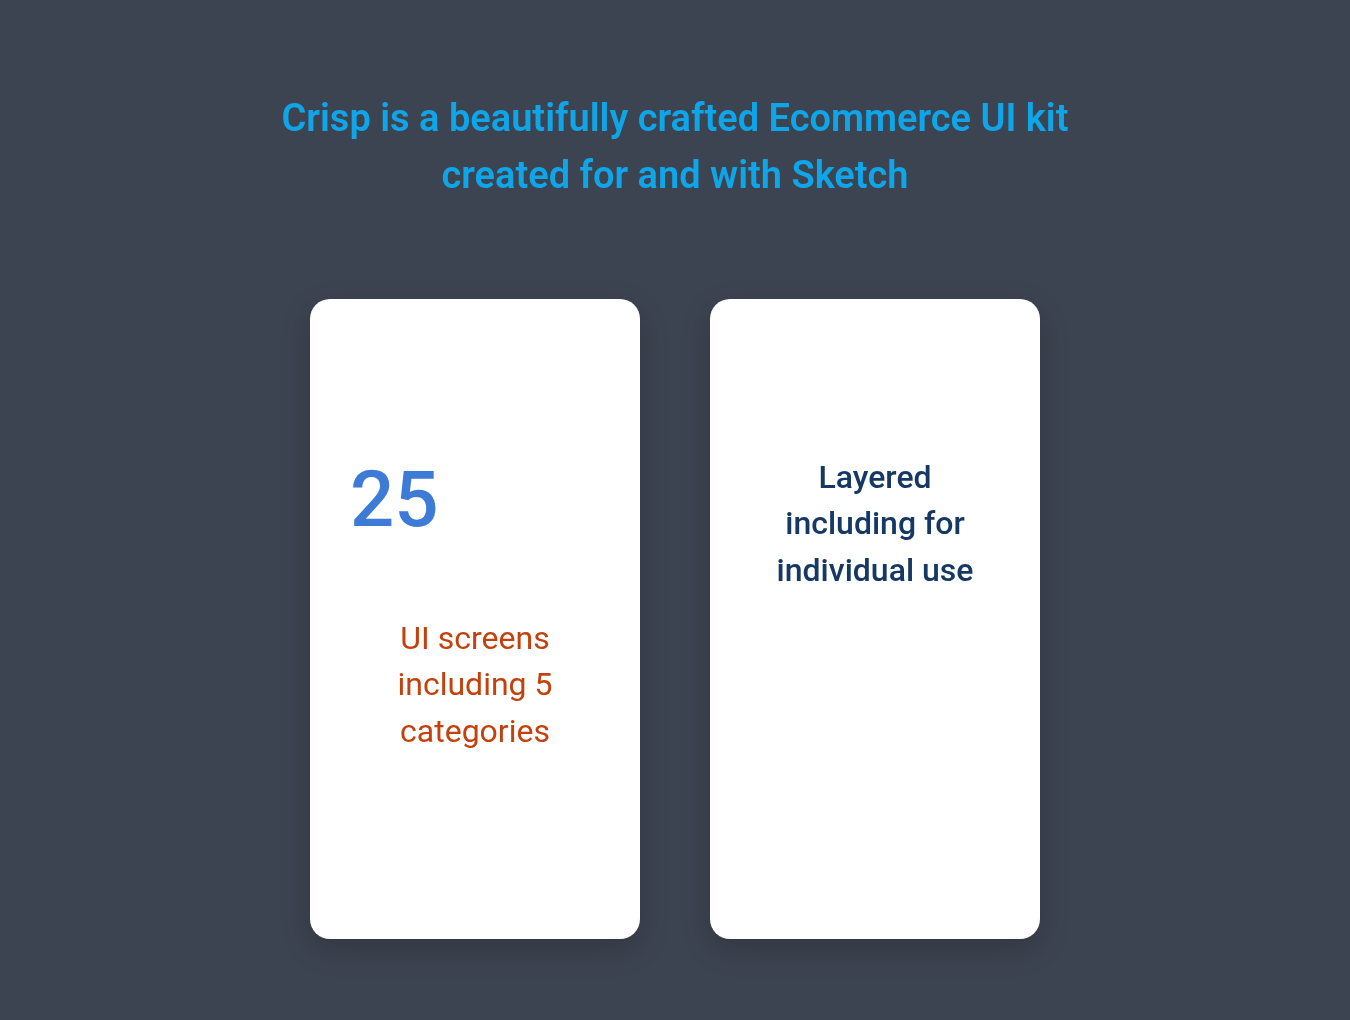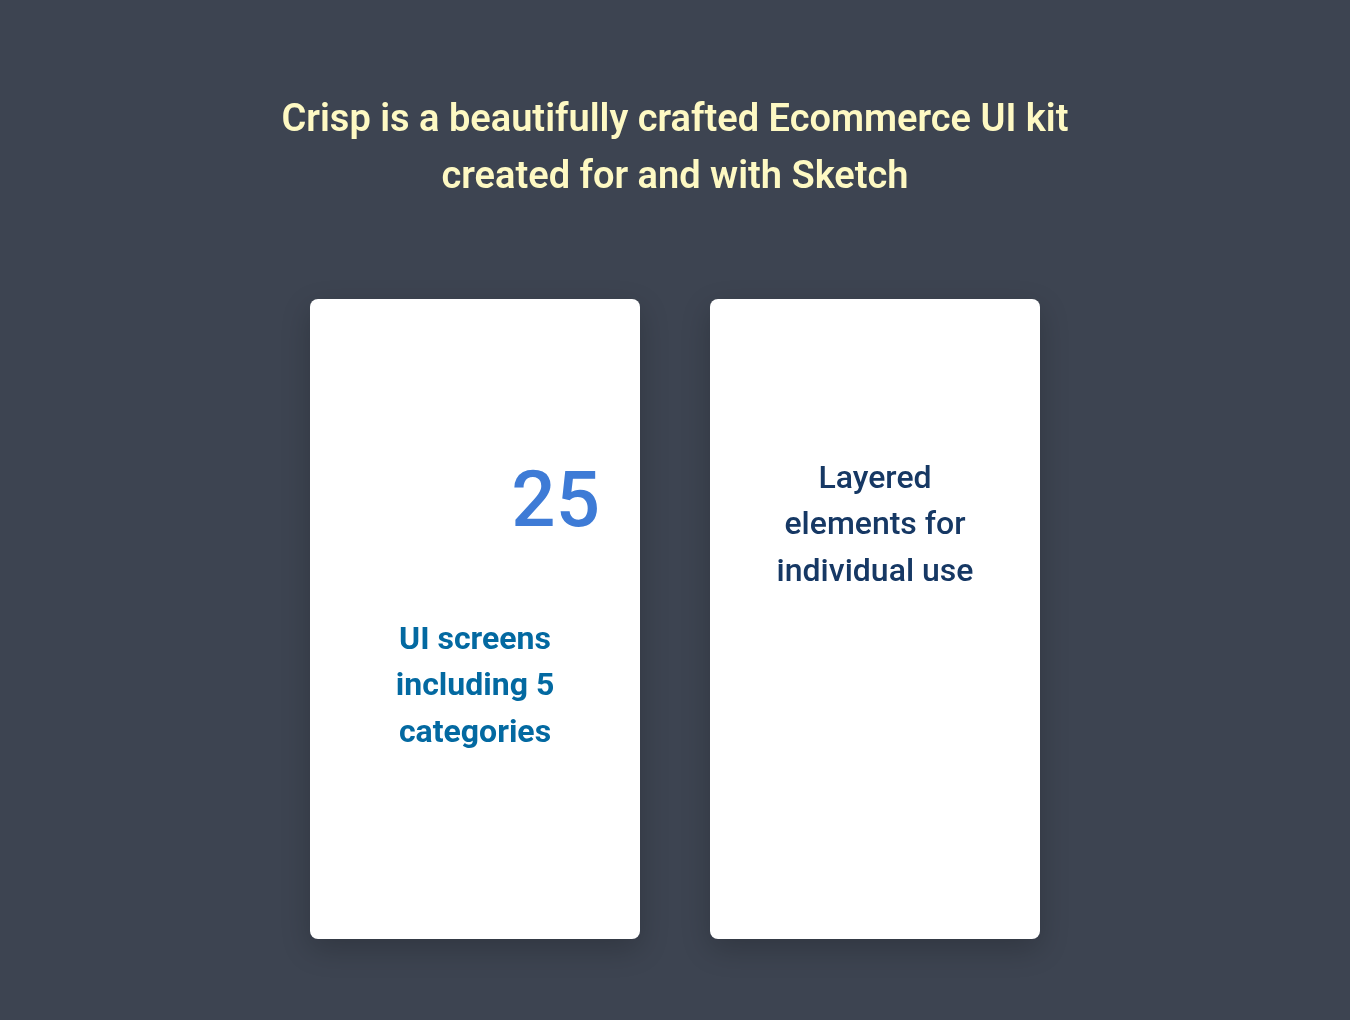--- a/index.html
+++ b/index.html
@@ -13,74 +13,74 @@
       height: 1020px;
       background-color: #3d4451;
       font-family: -apple-system, BlinkMacSystemFont, "Segoe UI", Roboto, "Helvetica Neue", Arial, sans-serif;
       display: flex;
       flex-direction: column;
       align-items: center;
       padding-top: 90px;
     }
     
     .heading {
-      color: #fef9c3;
+      color: #0ea5e9;
       font-size: 38px;
       font-weight: 600;
       text-align: center;
       line-height: 1.5;
       max-width: 900px;
       margin-bottom: 95px;
     }
     
     .cards-container {
       display: flex;
       gap: 70px;
       justify-content: center;
     }
     
     .card {
       background-color: #ffffff;
-      border-radius: 8px;
+      border-radius: 20px;
       width: 330px;
       height: 640px;
       display: flex;
       flex-direction: column;
-      align-items: flex-end;
+      align-items: flex-start;
       padding: 155px 40px 0;
       box-shadow: 0 10px 30px rgba(0, 0, 0, 0.2);
     }
     
     .card-number {
       font-size: 78px;
       font-weight: 500;
       color: #3e7bd6;
       margin-bottom: 70px;
     }
     
     .card-description {
       font-size: 32px;
-      font-weight: 700;
+      font-weight: 400;
       text-align: center;
       line-height: 1.45;
-      color: #0369a1;
+      color: #c2410c;
     }
     
     .card-description.dark-blue {
       color: #163864;
       font-weight: 500;
     }
   </style>
 </head>
 <body>
 
 <h1 class="heading">Crisp is a beautifully crafted Ecommerce UI kit created for and with Sketch</h1>
 
 <div class="cards-container">
   <div class="card">
     <div class="card-number">25</div>
     <div class="card-description">UI screens including 5 categories</div>
   </div>
 
   <div class="card">
-    <div class="card-description dark-blue">Layered elements for individual use</div>
+    <div class="card-description dark-blue">Layered including for individual use</div>
   </div>
 </div>
 
 </body></html>

